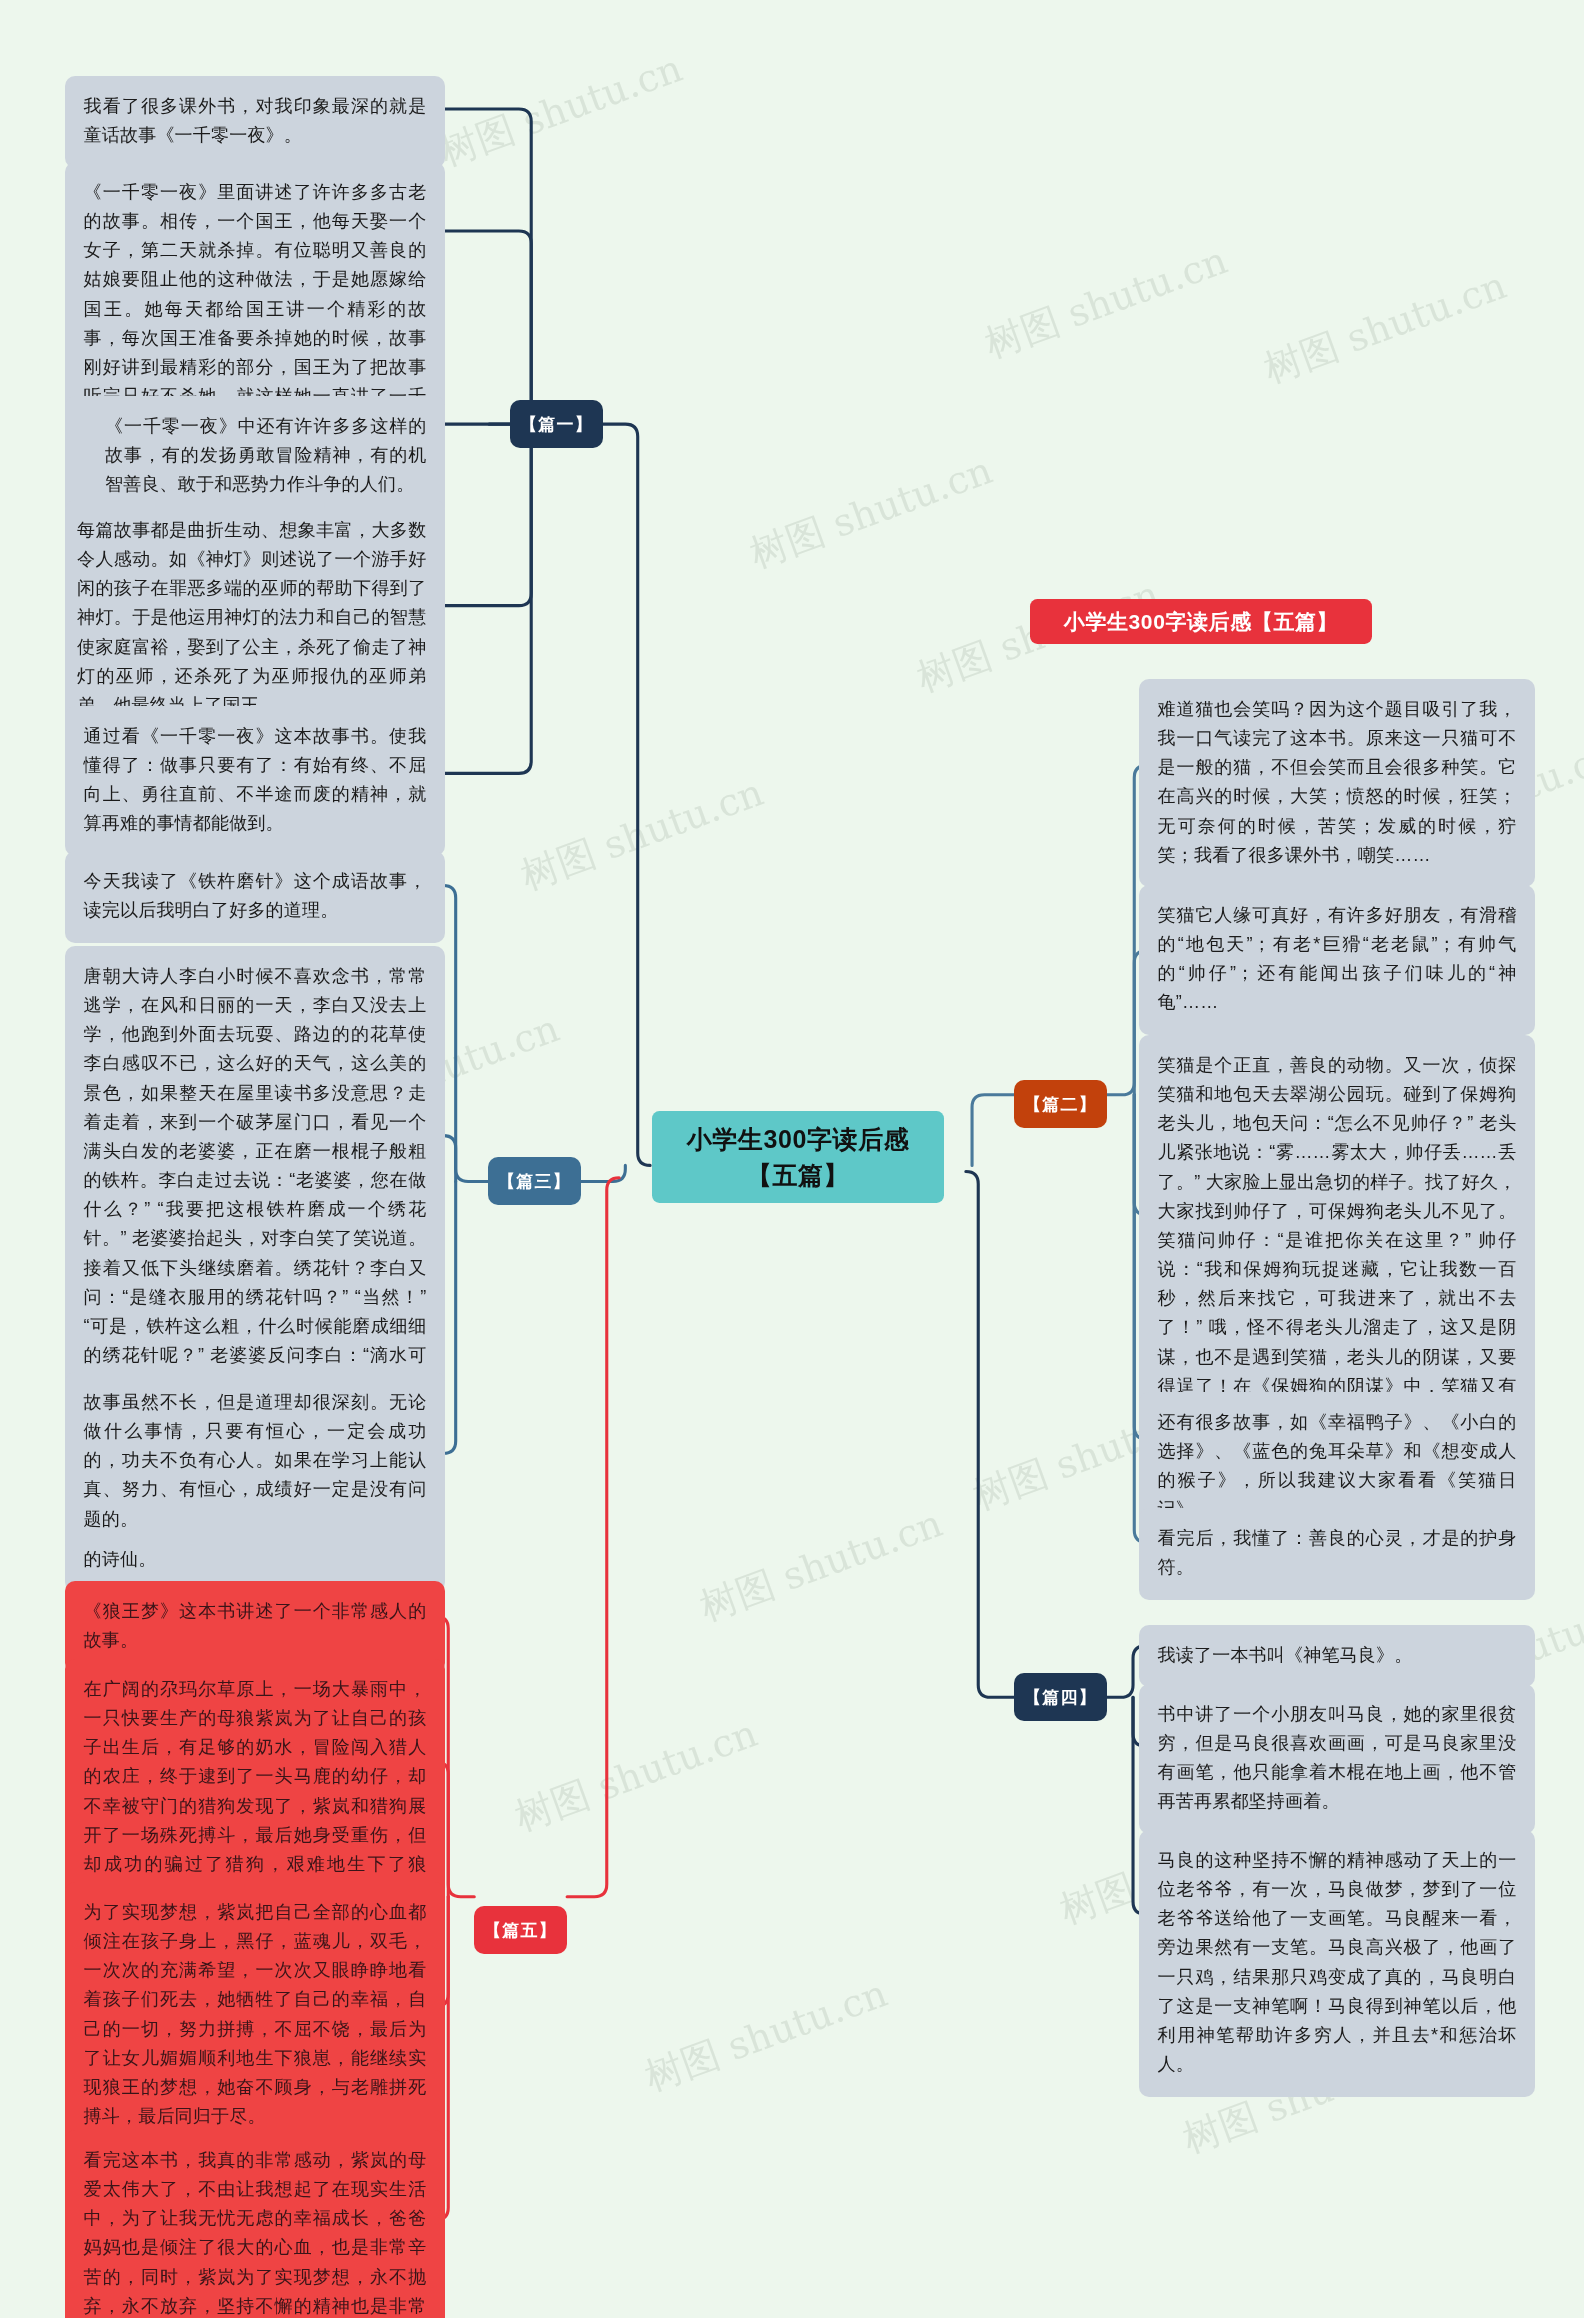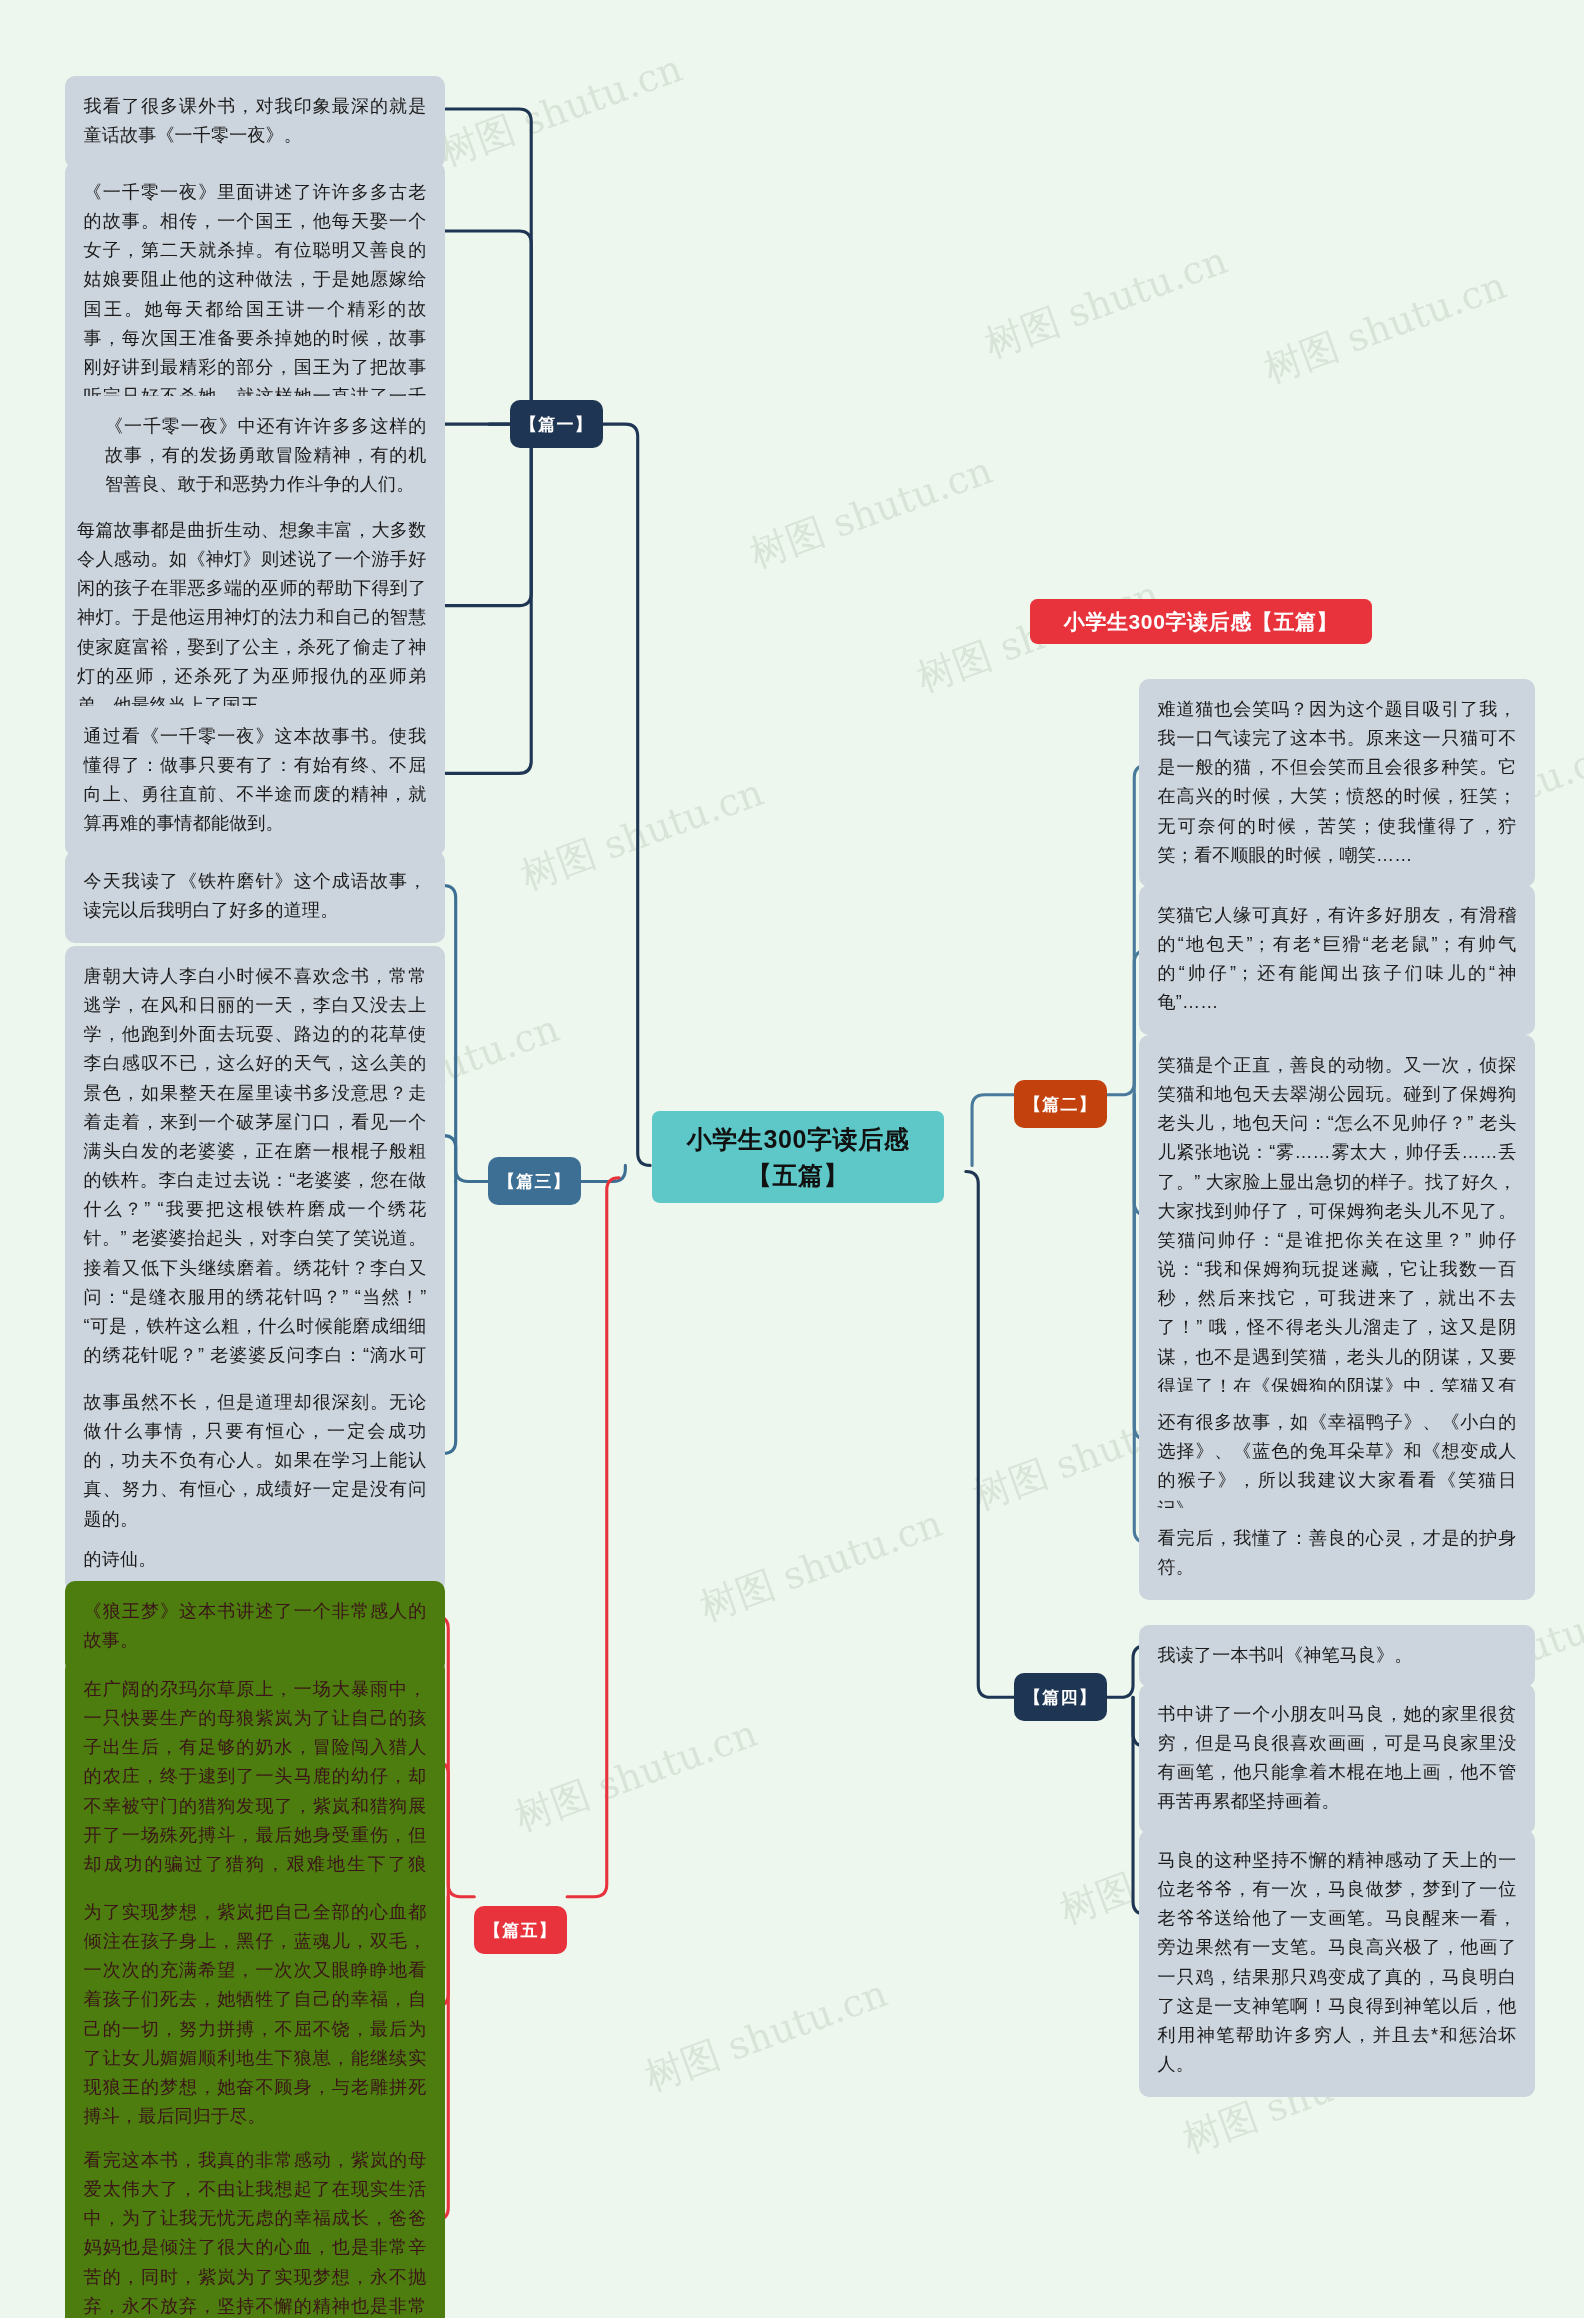--- a/index.html
+++ b/index.html
@@ -27,21 +27,21 @@
   .leaf{
     position:absolute;box-sizing:border-box;
     border-radius:10px;
     padding:16px 18.6px 17.3px 18.6px;
     font-size:18px;line-height:1.62;
     color:#1b1b1b;
     letter-spacing:0.2px;
     text-align:justify;
   }
   .leaf.blue{background:#ccd4dd;}
-  .leaf.pink{background:#4d7c0f;color:#3a1418;}
+  .leaf.pink{background:#ef4444;color:#3a1418;}
 
   
   .pill{
     position:absolute;box-sizing:border-box;
     border-radius:10px;
     color:#ffffff;font-size:17px;font-weight:bold;
     display:flex;align-items:center;justify-content:center;
     letter-spacing:1.2px;
     white-space:nowrap;
   }
@@ -145,21 +145,21 @@
       <div class="leaf blue" style="left: 65px; top: 396px; width: 380px; min-height: 93px; padding-left: 40px;">《一千零一夜》中还有许许多多这样的故事，有的发扬勇敢冒险精神，有的机智善良、敢于和恶势力作斗争的人们。</div>
       <div class="leaf blue" style="left: 65px; top: 500px; width: 380px; min-height: 186px; padding-left: 12px;">每篇故事都是曲折生动、想象丰富，大多数令人感动。如《神灯》则述说了一个游手好闲的孩子在罪恶多端的巫师的帮助下得到了神灯。于是他运用神灯的法力和自己的智慧使家庭富裕，娶到了公主，杀死了偷走了神灯的巫师，还杀死了为巫师报仇的巫师弟弟，他最终当上了国王。</div>
       <div class="leaf blue" style="left: 65px; top: 706px; width: 380px; min-height: 110px;">通过看《一千零一夜》这本故事书。使我懂得了：做事只要有了：有始有终、不屈向上、勇往直前、不半途而废的精神，就算再难的事情都能做到。</div>
       <div class="leaf blue" style="left: 65px; top: 851px; width: 380px; min-height: 69px;">今天我读了《铁杵磨针》这个成语故事，读完以后我明白了好多的道理。</div>
       <div class="leaf blue" style="left: 65px; top: 946px; width: 380px; min-height: 404px;">唐朝大诗人李白小时候不喜欢念书，常常逃学，在风和日丽的一天，李白又没去上学，他跑到外面去玩耍、路边的的花草使李白感叹不已，这么好的天气，这么美的景色，如果整天在屋里读书多没意思？走着走着，来到一个破茅屋门口，看见一个满头白发的老婆婆，正在磨一根棍子般粗的铁杵。李白走过去说：“老婆婆，您在做什么？” “我要把这根铁杵磨成一个绣花针。” 老婆婆抬起头，对李白笑了笑说道。接着又低下头继续磨着。绣花针？李白又问：“是缝衣服用的绣花针吗？” “当然！” “可是，铁杵这么粗，什么时候能磨成细细的绣花针呢？” 老婆婆反问李白：“滴水可以穿石，愚公可以移山，铁杵为什么不能磨成绣花针呢？” “可是，您的年纪这么大了？” “只要我下的功夫比别人深，没有做不到的事情。” 老婆婆的一番话，令李白很惭愧，于是回去之后，再没有逃过学。每天的学习也特别用功，终于成了名垂千古的诗仙。</div>
       <div class="leaf blue" style="left: 65px; top: 1372px; width: 380px; min-height: 137px;">故事虽然不长，但是道理却很深刻。无论做什么事情，只要有恒心，一定会成功的，功夫不负有心人。如果在学习上能认真、努力、有恒心，成绩好一定是没有问题的。</div>
       <div class="leaf pink" style="left: 65px; top: 1581px; width: 380px; min-height: 69px;">《狼王梦》这本书讲述了一个非常感人的故事。</div>
       <div class="leaf pink" style="left: 65px; top: 1659px; width: 380px; min-height: 204px;">在广阔的尕玛尔草原上，一场大暴雨中，一只快要生产的母狼紫岚为了让自己的孩子出生后，有足够的奶水，冒险闯入猎人的农庄，终于逮到了一头马鹿的幼仔，却不幸被守门的猎狗发现了，紫岚和猎狗展开了一场殊死搏斗，最后她身受重伤，但却成功的骗过了猎狗，艰难地生下了狼崽。</div>
       <div class="leaf pink" style="left: 65px; top: 1882px; width: 380px; min-height: 223px;">为了实现梦想，紫岚把自己全部的心血都倾注在孩子身上，黑仔，蓝魂儿，双毛，一次次的充满希望，一次次又眼睁睁地看着孩子们死去，她牺牲了自己的幸福，自己的一切，努力拼搏，不屈不饶，最后为了让女儿媚媚顺利地生下狼崽，能继续实现狼王的梦想，她奋不顾身，与老雕拼死搏斗，最后同归于尽。</div>
       <div class="leaf pink" style="left: 65px; top: 2130px; width: 380px; min-height: 180px;">看完这本书，我真的非常感动，紫岚的母爱太伟大了，不由让我想起了在现实生活中，为了让我无忧无虑的幸福成长，爸爸妈妈也是倾注了很大的心血，也是非常辛苦的，同时，紫岚为了实现梦想，永不抛弃，永不放弃，坚持不懈的精神也是非常值得我们学习的。</div>
-      <div class="leaf blue" style="left: 1139px; top: 679px; width: 396px; min-height: 186px;">难道猫也会笑吗？因为这个题目吸引了我，我一口气读完了这本书。原来这一只猫可不是一般的猫，不但会笑而且会很多种笑。它在高兴的时候，大笑；愤怒的时候，狂笑；无可奈何的时候，苦笑；使我懂得了，狞笑；看不顺眼的时候，嘲笑……</div>
+      <div class="leaf blue" style="left: 1139px; top: 679px; width: 396px; min-height: 186px;">难道猫也会笑吗？因为这个题目吸引了我，我一口气读完了这本书。原来这一只猫可不是一般的猫，不但会笑而且会很多种笑。它在高兴的时候，大笑；愤怒的时候，狂笑；无可奈何的时候，苦笑；发威的时候，狞笑；我看了很多课外书，嘲笑……</div>
       <div class="leaf blue" style="left: 1139px; top: 885px; width: 396px; min-height: 130px;">笑猫它人缘可真好，有许多好朋友，有滑稽的“地包天”；有老*巨猾“老老鼠”；有帅气的“帅仔”；还有能闻出孩子们味儿的“神龟”……</div>
       <div class="leaf blue" style="left: 1139px; top: 1035px; width: 396px; min-height: 334px;">笑猫是个正直，善良的动物。又一次，侦探笑猫和地包天去翠湖公园玩。碰到了保姆狗老头儿，地包天问：“怎么不见帅仔？” 老头儿紧张地说：“雾……雾太大，帅仔丢……丢了。” 大家脸上显出急切的样子。找了好久，大家找到帅仔了，可保姆狗老头儿不见了。笑猫问帅仔：“是谁把你关在这里？” 帅仔说：“我和保姆狗玩捉迷藏，它让我数一百秒，然后来找它，可我进来了，就出不去了！” 哦，怪不得老头儿溜走了，这又是阴谋，也不是遇到笑猫，老头儿的阴谋，又要得逞了！在《保姆狗的阴谋》中，笑猫又有感情用事……</div>
       <div class="leaf blue" style="left: 1139px; top: 1392px; width: 396px; min-height: 94px;">还有很多故事，如《幸福鸭子》、《小白的选择》、《蓝色的兔耳朵草》和《想变成人的猴子》，所以我建议大家看看《笑猫日记》。</div>
       <div class="leaf blue" style="left: 1139px; top: 1508px; width: 396px; min-height: 68px;">看完后，我懂了：善良的心灵，才是的护身符。</div>
       <div class="leaf blue" style="left: 1139px; top: 1625px; width: 396px; min-height: 42px;">我读了一本书叫《神笔马良》。</div>
       <div class="leaf blue" style="left: 1139px; top: 1684px; width: 396px; min-height: 124px;">书中讲了一个小朋友叫马良，她的家里很贫穷，但是马良很喜欢画画，可是马良家里没有画笔，他只能拿着木棍在地上画，他不管再苦再累都坚持画着。</div>
       <div class="leaf blue" style="left: 1139px; top: 1830px; width: 396px; min-height: 167px;">马良的这种坚持不懈的精神感动了天上的一位老爷爷，有一次，马良做梦，梦到了一位老爷爷送给他了一支画笔。马良醒来一看，旁边果然有一支笔。马良高兴极了，他画了一只鸡，结果那只鸡变成了真的，马良明白了这是一支神笔啊！马良得到神笔以后，他利用神笔帮助许多穷人，并且去*和惩治坏人。</div>
     </div>
 
   <div id="pill-layer">

